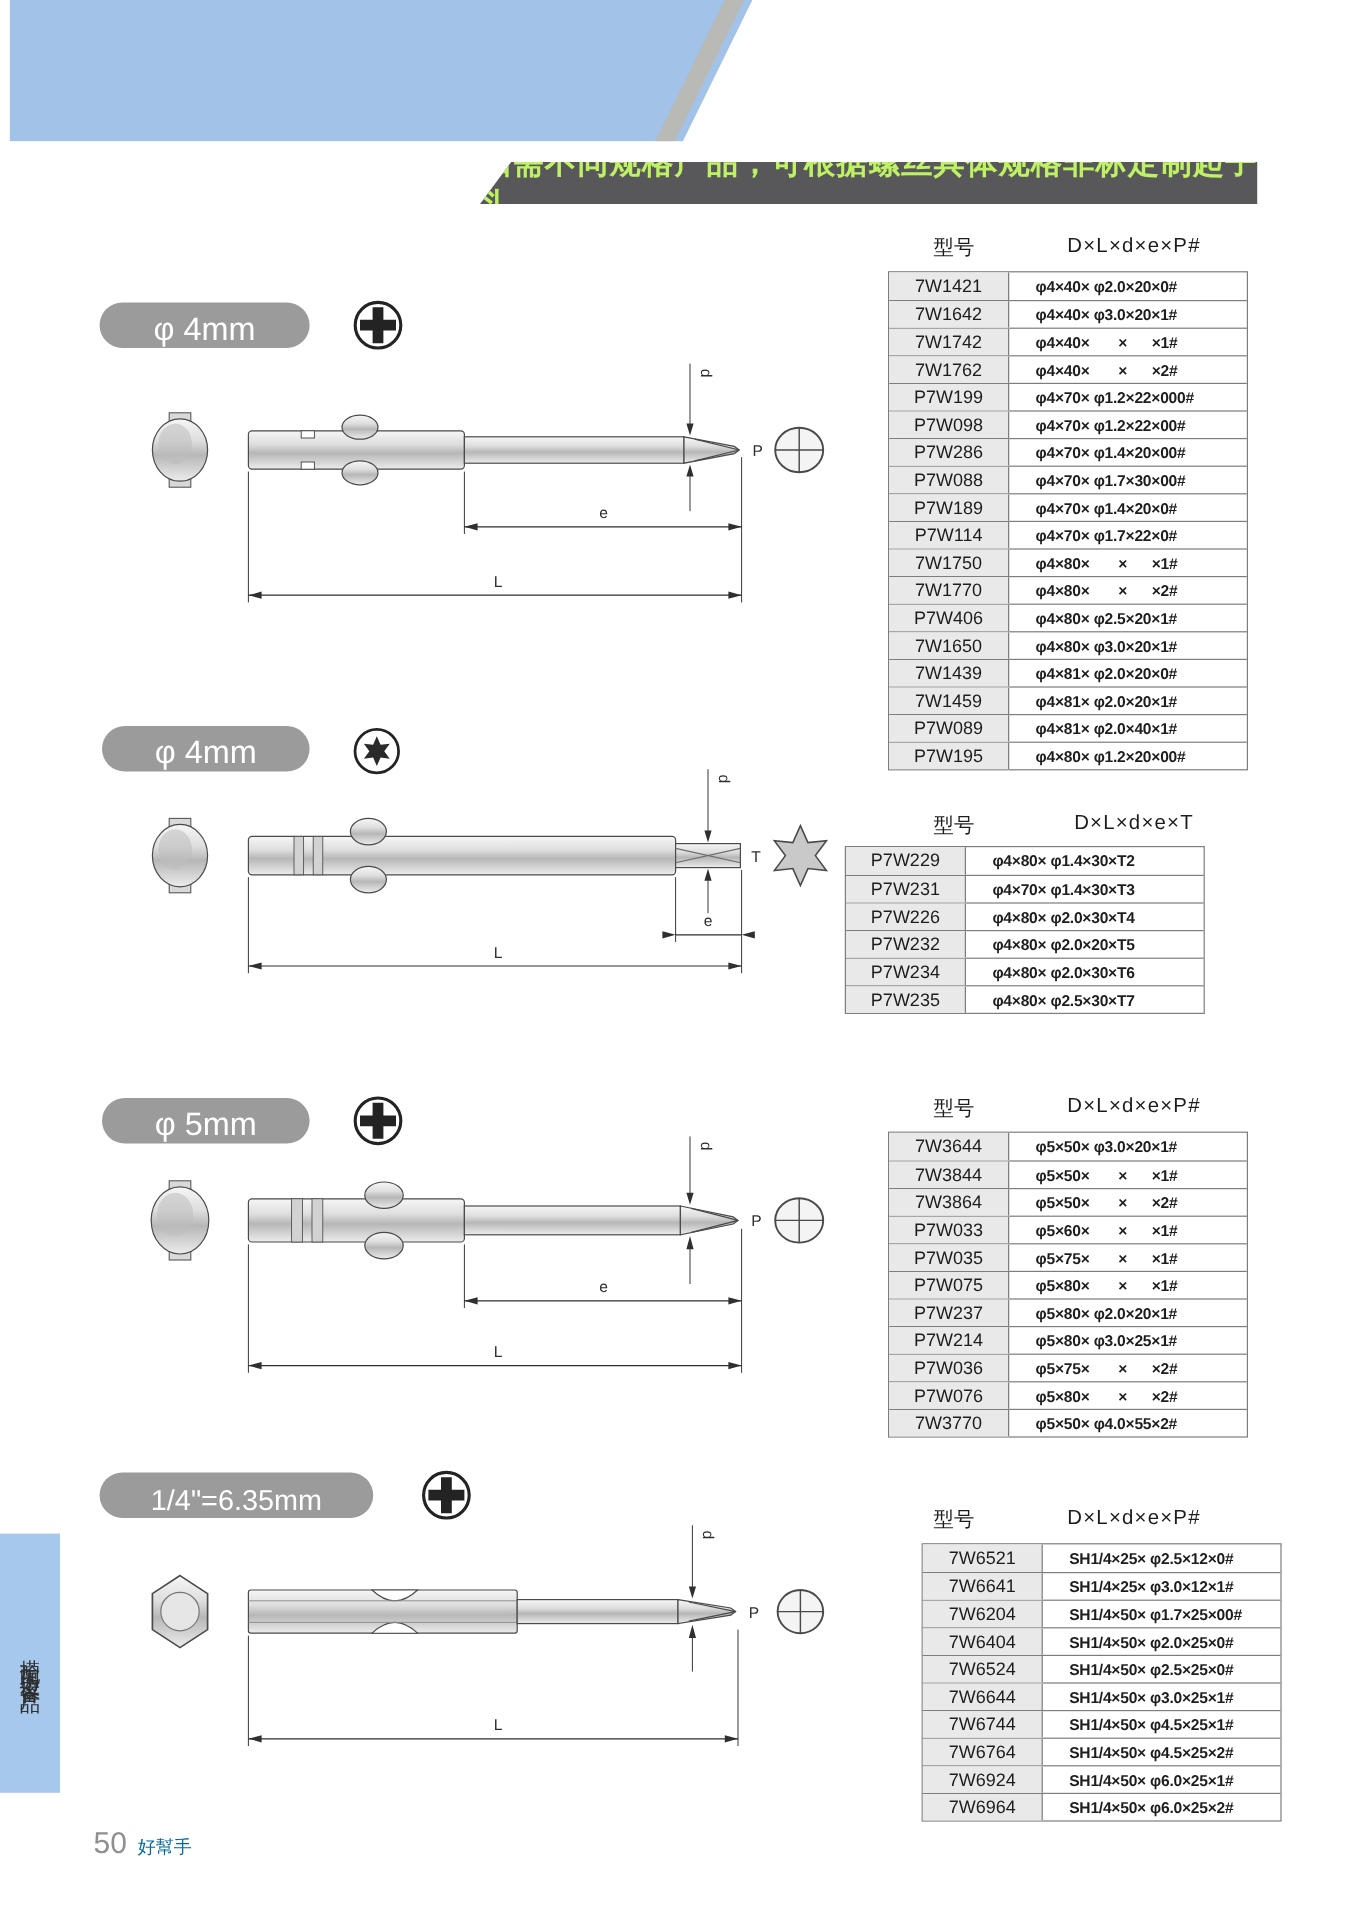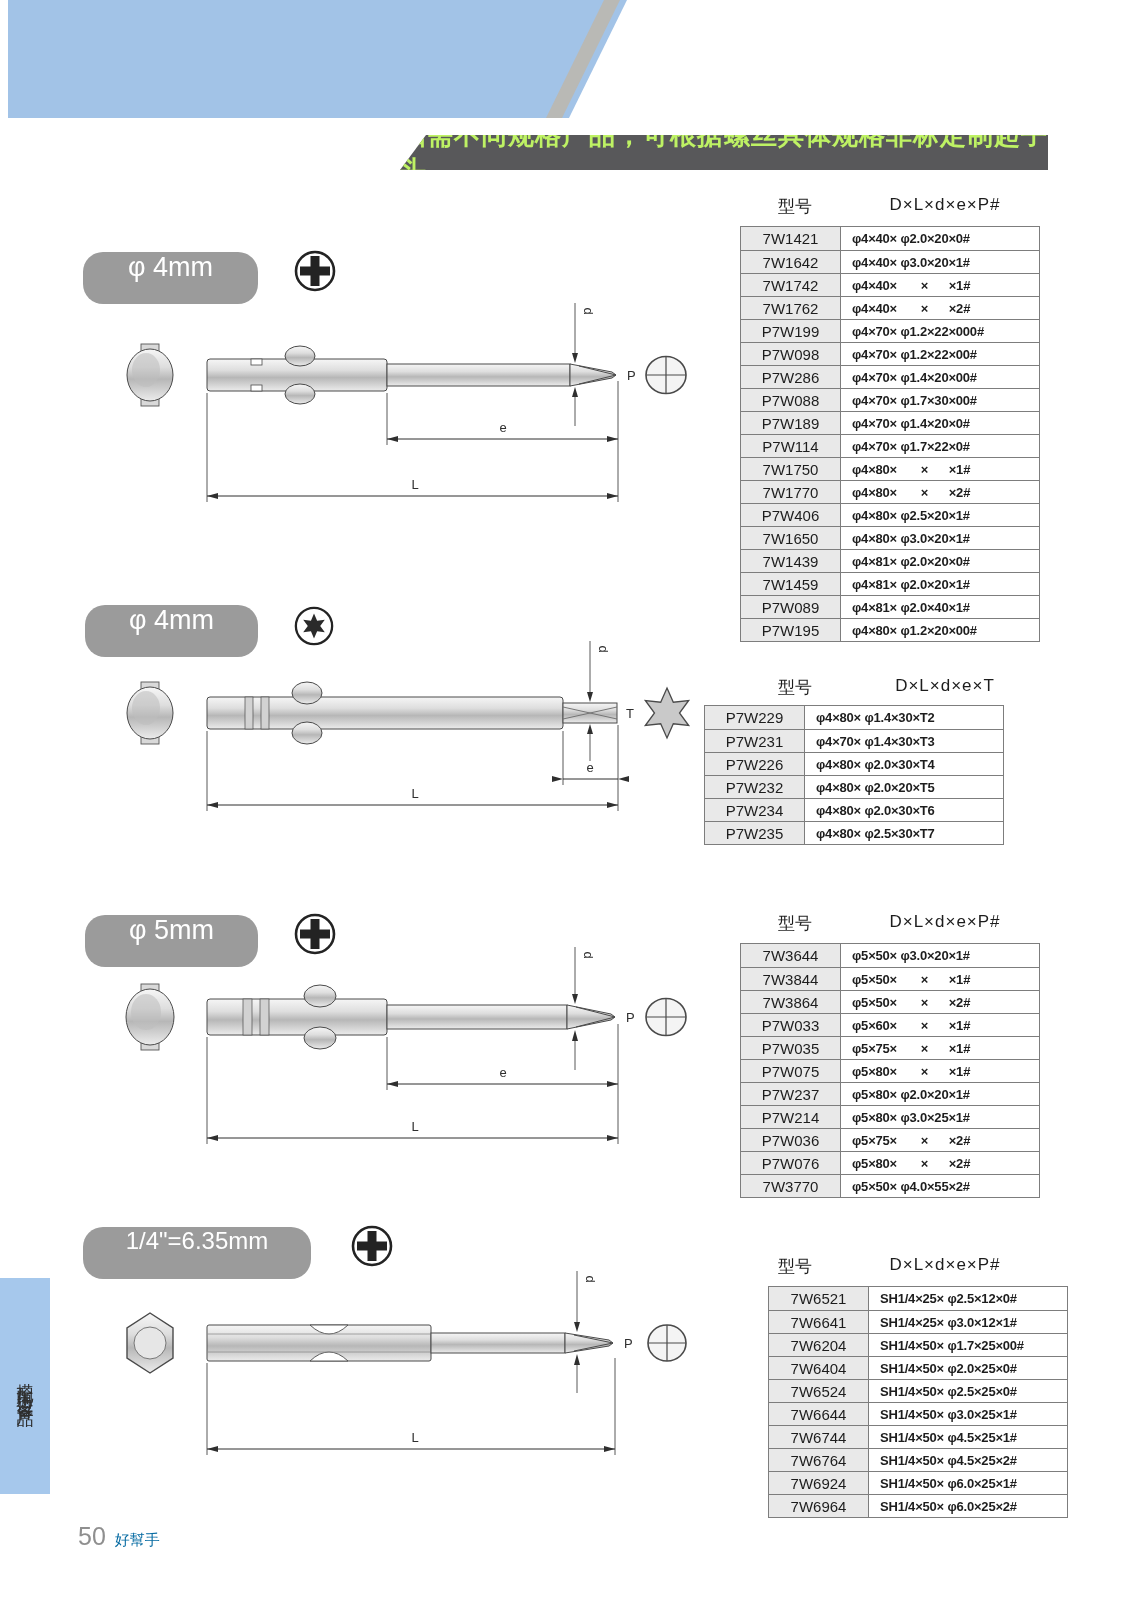--- a/index.html
+++ b/index.html
@@ -17,34 +17,34 @@
         clip-path:polygon(8px 0,627px 0,569px 118px,8px 118px)}
   .band-stripe{position:absolute;left:0;top:0;width:1133px;height:118px;background:var(--stripe-gray);
         clip-path:polygon(604px 0,620px 0,562px 118px,546px 118px)}
   .page-title{position:absolute;left:75px;top:70px;font-size:34px;font-weight:bold;color:#3b3b3b;letter-spacing:2px}
   .banner{position:absolute;left:400px;top:135px;width:648px;height:35px;background:var(--banner-gray);
         clip-path:polygon(26px 0,100% 0,100% 100%,0 100%);
         display:flex;align-items:center;justify-content:center}
   .banner span{color:#bef264;font-size:26px;font-weight:bold;letter-spacing:1px}
 
   
-  .pill{position:absolute;height:52px;border-radius:20px;background:var(--pill-gray);
-        display:flex;align-items:flex-start;justify-content:center;color:#fff;font-size:27px}
+  .pill{position:absolute;height:38px;border-radius:20px;background:var(--pill-gray);
+        display:flex;align-items:flex-end;justify-content:center;color:#fff;font-size:27px}
   .tipicon{position:absolute}
 
   
   .thead{position:absolute;width:300px;display:flex;font-weight:normal;font-size:17px}
   .thead .hm{width:110px;text-align:center}
   .thead .hs{flex:1;text-align:center;letter-spacing:1px}
   .spec-table{position:absolute;width:300px;border:1px solid var(--border)}
   .trow{display:flex;height:23px}
   .trow + .trow{border-top:1px solid var(--border)}
   .tmodel{width:100px;background:var(--cell-bg);border-right:1px solid var(--border);
         display:flex;align-items:center;justify-content:center;font-weight:normal;font-size:15px}
-  .tspec{flex:1;display:flex;align-items:center;padding-left:11px;font-weight:bold;
+  .tspec{flex:1;display:flex;align-items:center;padding-left:22px;font-weight:bold;
         font-size:13px;white-space:pre;letter-spacing:-0.2px}
 
   
   .drawing{position:absolute}
   .drawing .ext{stroke:#2f2f2f;stroke-width:0.8}
   .drawing .dim{stroke:#2f2f2f;stroke-width:1}
   .drawing .arr{fill:#2f2f2f}
   .drawing text{font-size:13px;fill:#2f2f2f}
 
   

